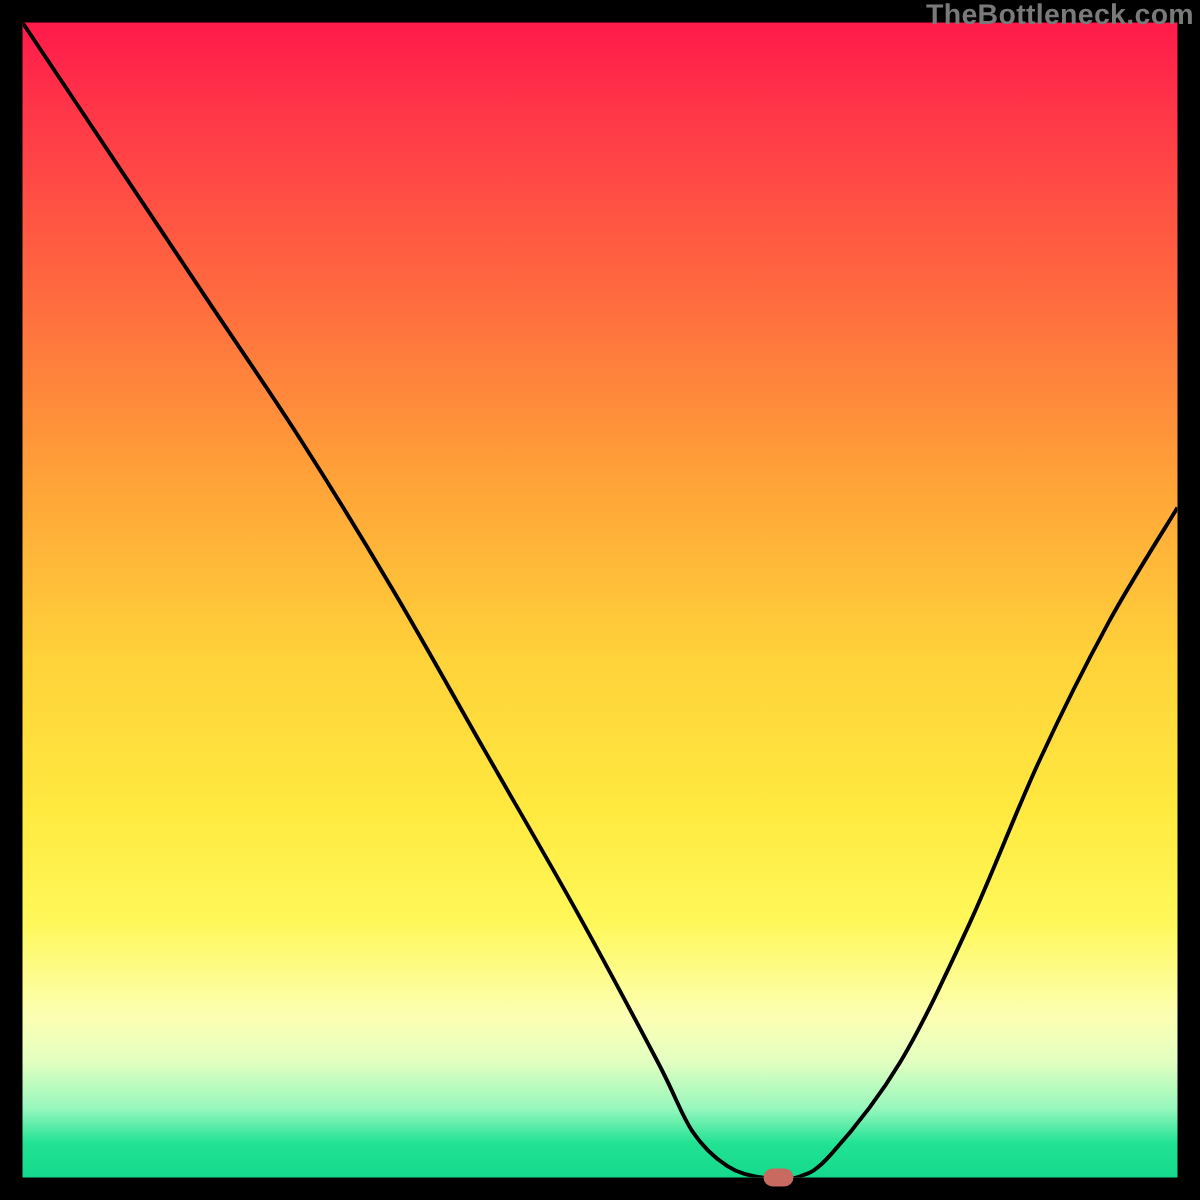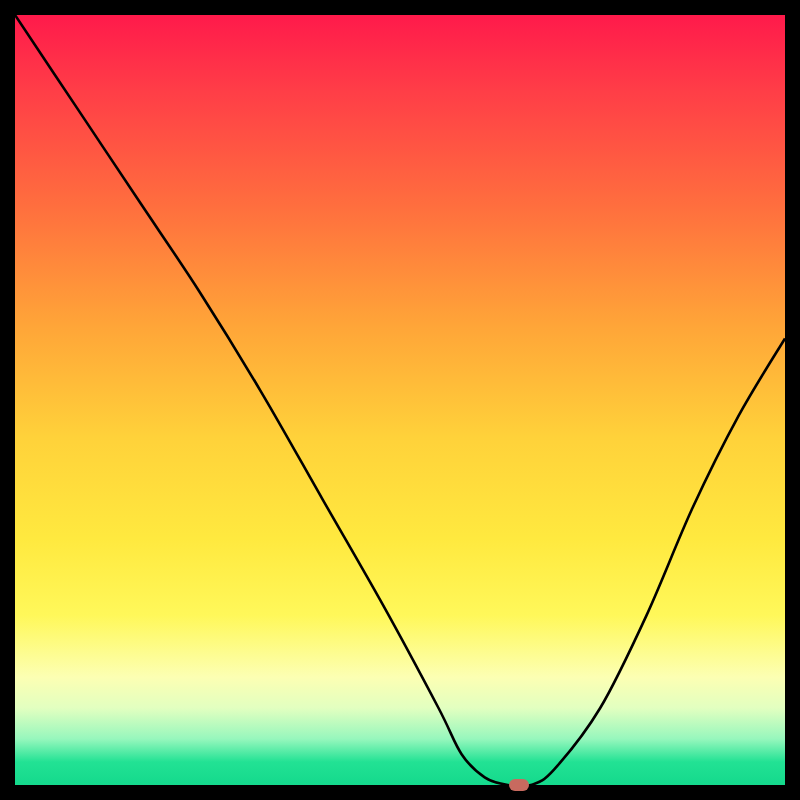--- a/index.html
+++ b/index.html
@@ -69,13 +69,14 @@
 </head>
 <body>
 
 <div class="stage">
   <div class="plot">
     <svg class="curve" viewBox="0 0 770 770" preserveAspectRatio="none">
       <path id="curve-path" d="M 0.00 0.00 C 10.27 15.40, 41.07 61.60, 61.60 92.40 C 82.13 123.20, 102.67 154.00, 123.20 184.80 C 143.73 215.60, 164.27 245.12, 184.80 277.20 C 205.33 309.28, 225.87 342.65, 246.40 377.30 C 266.93 411.95, 287.47 449.17, 308.00 485.10 C 328.53 521.03, 350.35 558.25, 369.60 592.90 C 388.85 627.55, 410.67 668.62, 423.50 693.00 C 436.33 717.38, 438.90 727.65, 446.60 739.20 C 454.30 750.75, 462.00 757.17, 469.70 762.30 C 477.40 767.43, 485.10 768.72, 492.80 770.00 C 500.50 771.28, 508.20 772.57, 515.90 770.00 C 523.60 767.43, 527.45 767.43, 539.00 754.60 C 550.55 741.77, 569.80 718.67, 585.20 693.00 C 600.60 667.33, 616.00 633.97, 631.40 600.60 C 646.80 567.23, 662.20 526.17, 677.60 492.80 C 693.00 459.43, 708.40 428.63, 723.80 400.40 C 739.20 372.17, 762.30 336.23, 770.00 323.40" fill="none" stroke="#000" stroke-width="2.6"></path>
     </svg>
     <div id="marker" class="marker" style="left: 504.35px; top: 770px;"></div>
   </div>
+  <div class="watermark">TheBottleneck.com</div>
 </div>
 
 </body></html>

